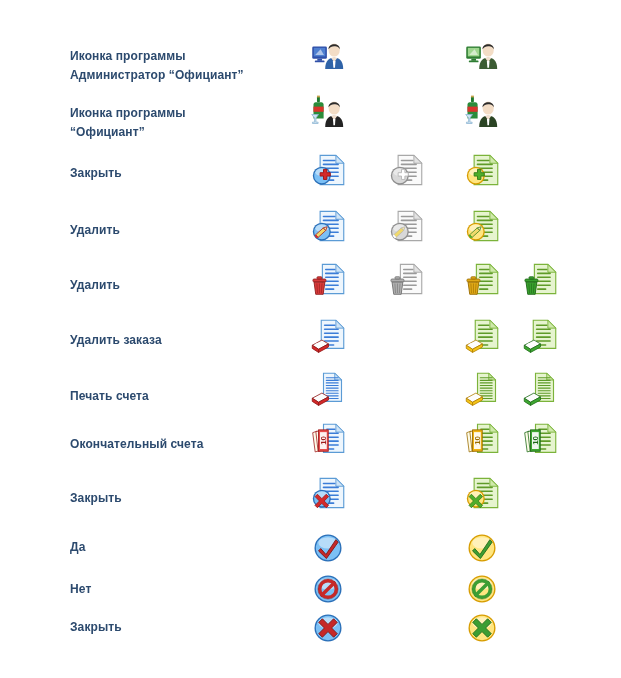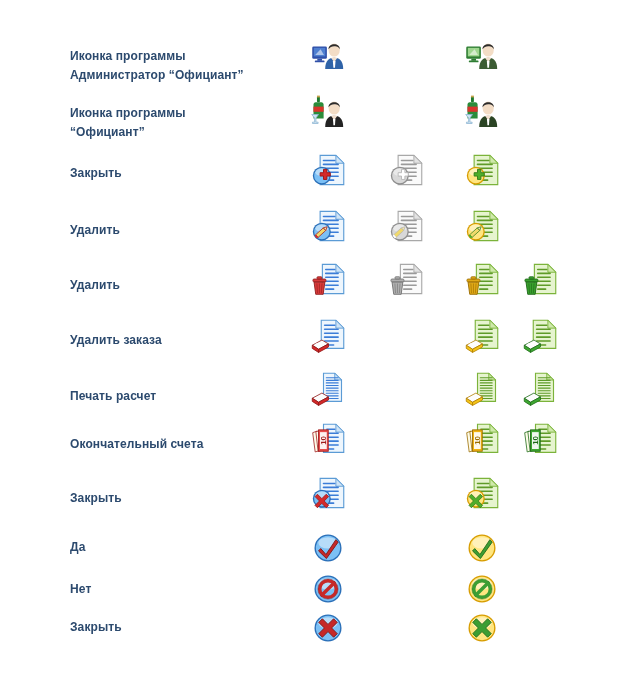--- a/index.html
+++ b/index.html
@@ -385,21 +385,21 @@
             <line x1="13" y1="24" x2="21" y2="24"></line>
           </g>
           <path d="M2 24.2 L10.6 19.6 L16.4 23 L7.6 27.8 Z" fill="#fdfdfd" stroke="#1f6b18" stroke-width="0.7"></path>
           <path d="M2 24.2 L7.6 27.8 L7.6 30.6 L2 27 Z" fill="#3fa832" stroke="#1f6b18" stroke-width="0.7"></path>
           <path d="M7.6 27.8 L16.4 23 L16.4 25.8 L7.6 30.6 Z" fill="#3fa832" stroke="#1f6b18" stroke-width="0.7"></path>
           <path d="M4.6 22.6 L10.8 21.4 L13.6 23 L7.2 24.4 Z" fill="#ffffff" opacity="0.8"></path>
         </svg>
       </div>
     </div>
     <div class="legend-row" style="top: 0px;">
-      <div class="row-label" style="top: 387px;">Печать расчет</div>
+      <div class="row-label" style="top: 387px;">Печать счета</div>
       <div class="icon-cell col1" style="top: 371px;">
         <svg viewBox="0 0 32 32" xmlns="http://www.w3.org/2000/svg">
           <path d="M12 2 H22 L28 8 V27 H12 Z" fill="#eef6fd" stroke="#5b9bd5" stroke-width="1"></path>
           <path d="M22 2 L28 8 H22 Z" fill="#cfe4f7" stroke="#5b9bd5" stroke-width="0.8"></path>
           <g stroke="#3b7dd8" stroke-width="1" stroke-linecap="round">
             <line x1="14.5" y1="6" x2="25" y2="6"></line>
             <line x1="14.5" y1="8.3" x2="25" y2="8.3"></line>
             <line x1="14.5" y1="10.6" x2="25" y2="10.6"></line>
             <line x1="14.5" y1="12.899999999999999" x2="25" y2="12.899999999999999"></line>
             <line x1="14.5" y1="15.2" x2="25" y2="15.2"></line>

